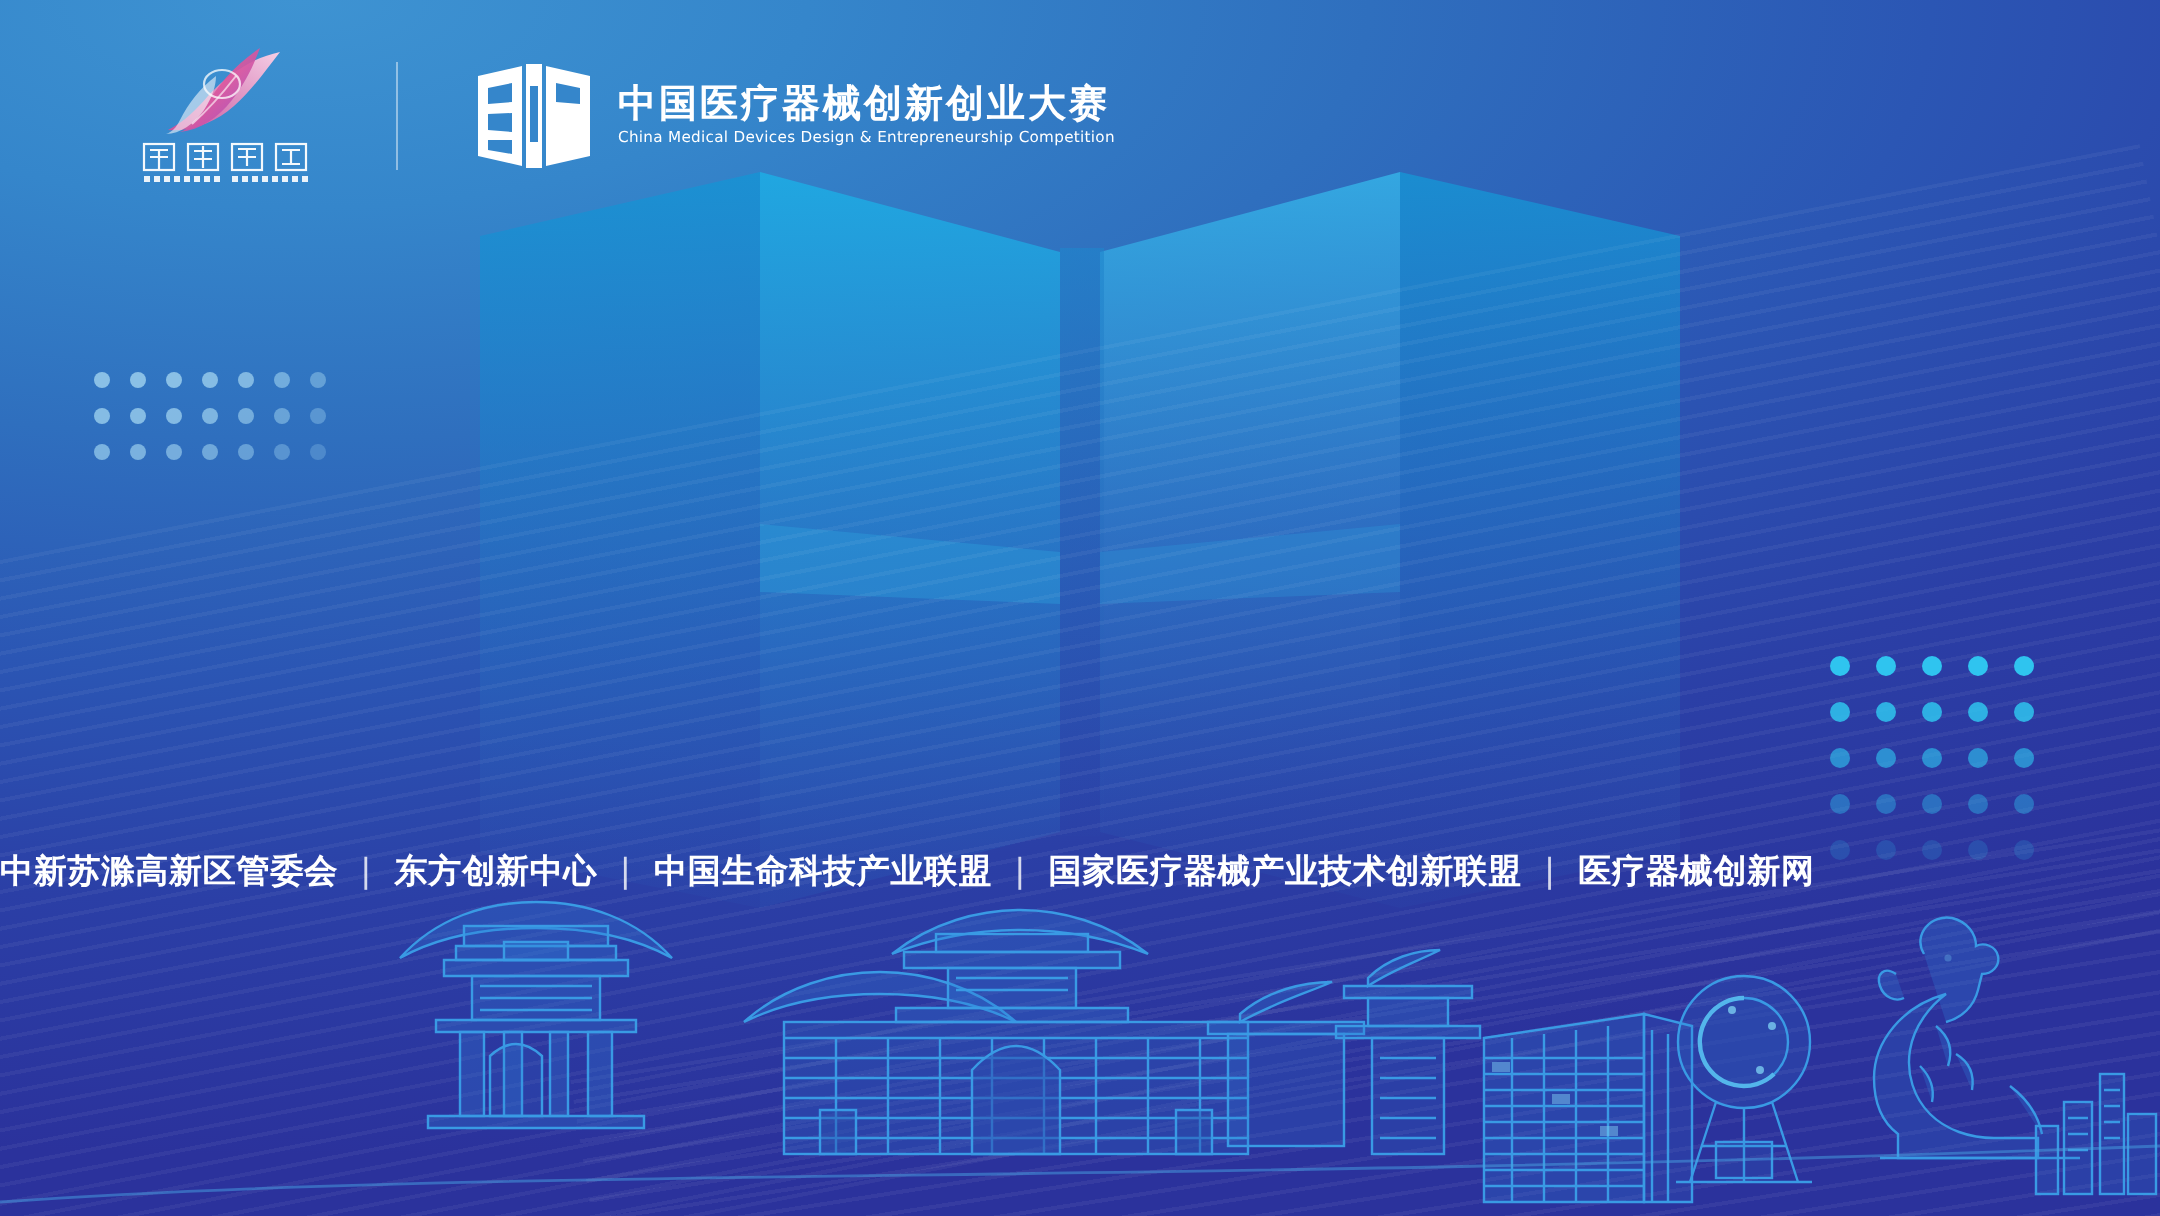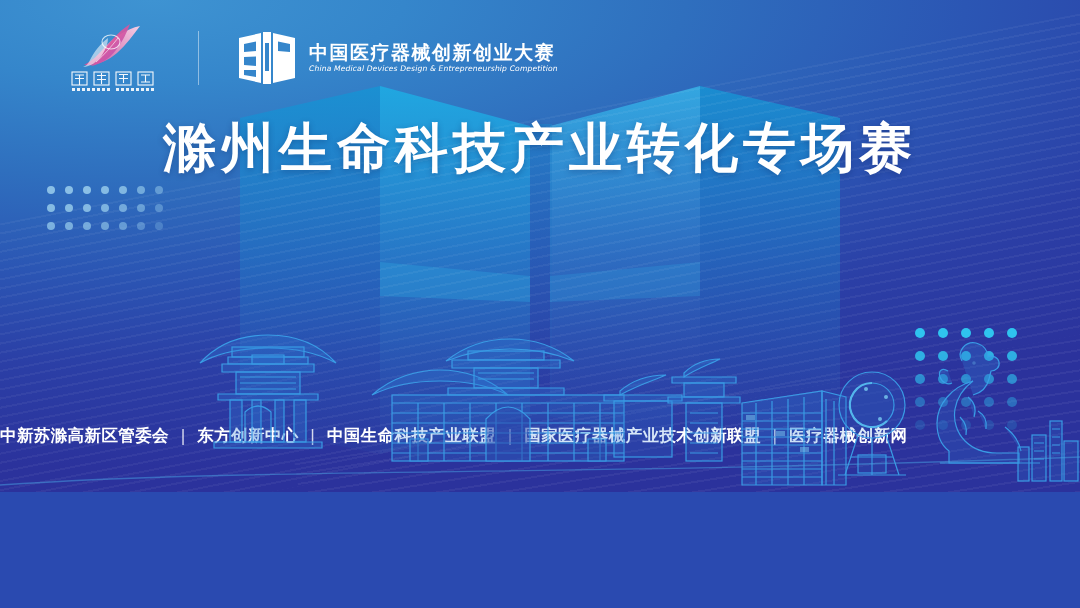--- a/index.html
+++ b/index.html
@@ -3,21 +3,21 @@
 <meta charset="utf-8">
 <style>
   * { margin:0; padding:0; box-sizing:border-box; }
   html,body { width:1080px; height:608px; overflow:hidden; }
   body {
     font-family:"DejaVu Sans","Liberation Sans",sans-serif;
     background:#2a4ab0;
   }
   .poster{
     position:relative;
-    width:1080px;height:492px;
+    width:1080px;height:608px;
     overflow:hidden;
     background:
       radial-gradient(130% 95% at 14% 0%, #3e93d2 0%, #3586cb 18%, #2f6fbe 38%, #2b56b4 58%, #2b3fa6 78%, #2b329c 100%);
   }
 
   
   .streaks{
     position:absolute; left:-8%; bottom:-14%;
     width:116%; height:64%;
     transform:rotate(-11deg);
@@ -81,21 +81,21 @@
   }
   .logo-cmdc{ display:flex; align-items:center; gap:12px; margin-left:16px; }
   .cmdc-mark{ width:60px; height:56px; }
   .cmdc-words{ display:flex; flex-direction:column; gap:3px; }
   .cmdc-cn{
     font-size:19px; font-weight:bold; color:#ffffff;
     letter-spacing:1.5px; line-height:1;
   }
   .cmdc-en{
     font-size:7.6px; color:#ffffff; letter-spacing:.15px;
-    line-height:1; white-space:nowrap;font-style:italic;
+    line-height:1; white-space:nowrap;
   }
 
   
   .titles{
     position:absolute; left:0; top:112px; width:100%;
     text-align:center;
   }
   .title-line{
     color:#ffffff;
     font-weight:bold;
@@ -326,21 +326,20 @@
         </svg>
       </div>
       <div class="cmdc-words">
         <div class="cmdc-cn">中国医疗器械创新创业大赛</div>
         <div class="cmdc-en">China Medical Devices Design &amp; Entrepreneurship Competition</div>
       </div>
     </div>
   </div>
 
   <div class="titles">
-    <div class="title-line l2">滁州生命科技产业转化专场赛</div>
   </div>
 
 
 
   <div class="org-list">
     <span>中新苏滁高新区管委会</span>
     <span class="org-sep">|</span>
     <span>东方创新中心</span>
     <span class="org-sep">|</span>
     <span>中国生命科技产业联盟</span>

